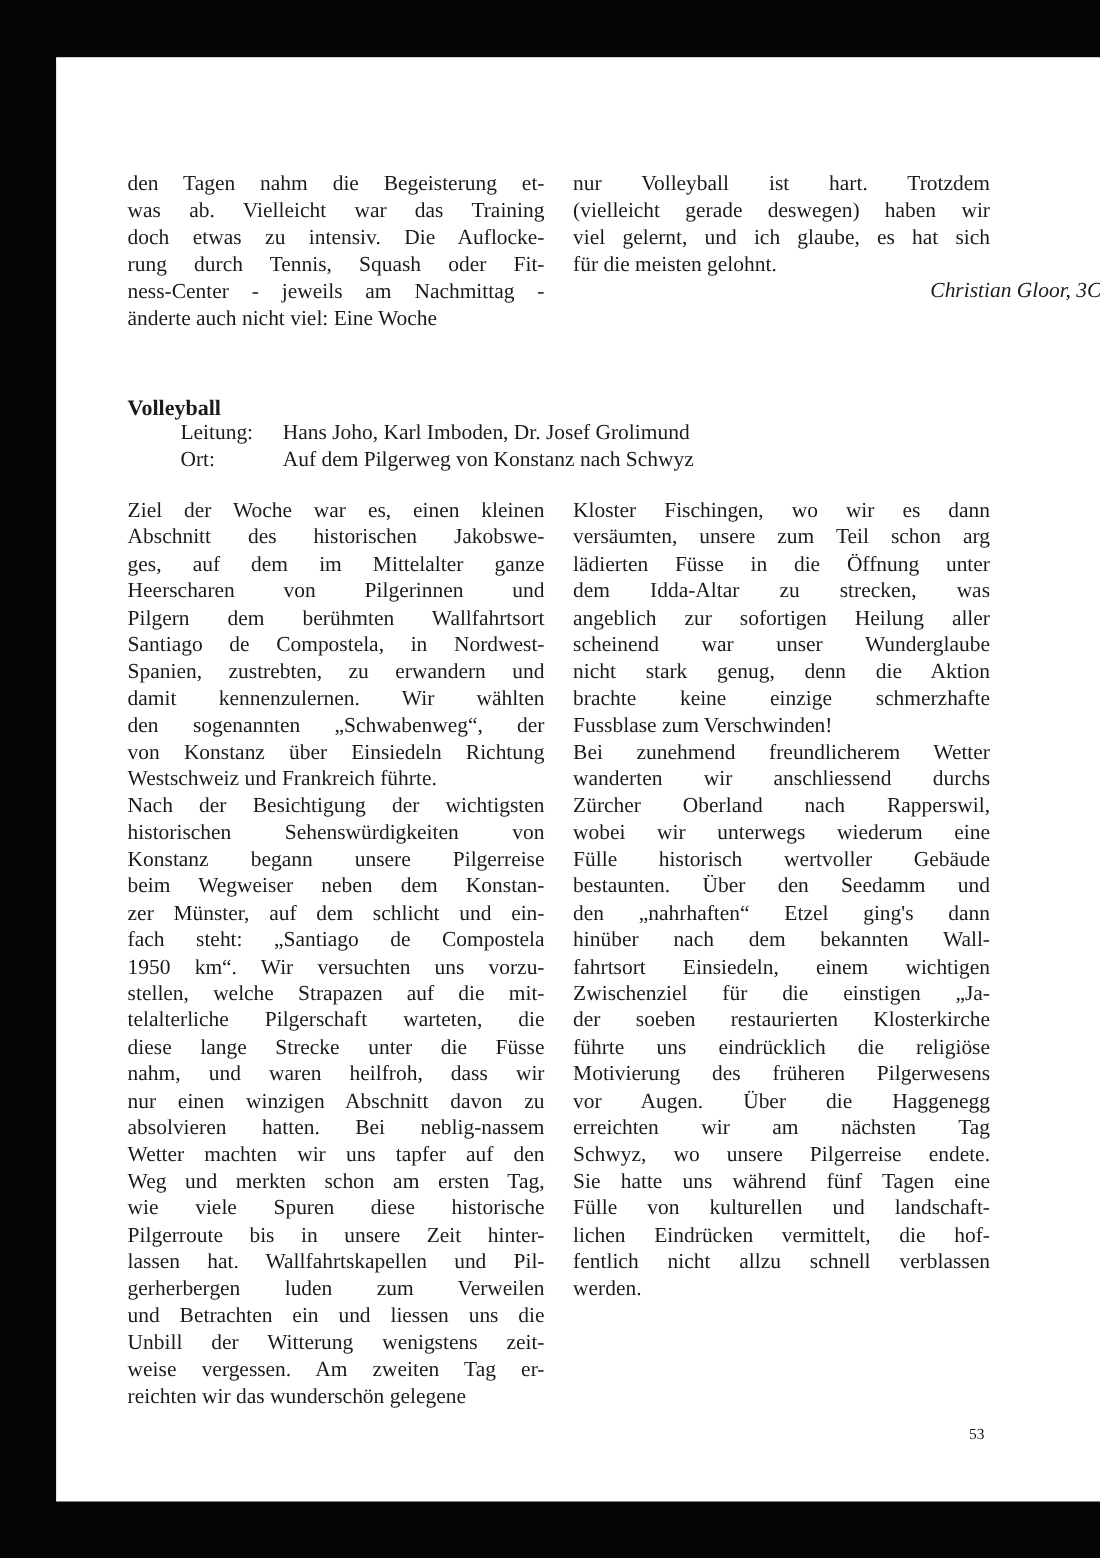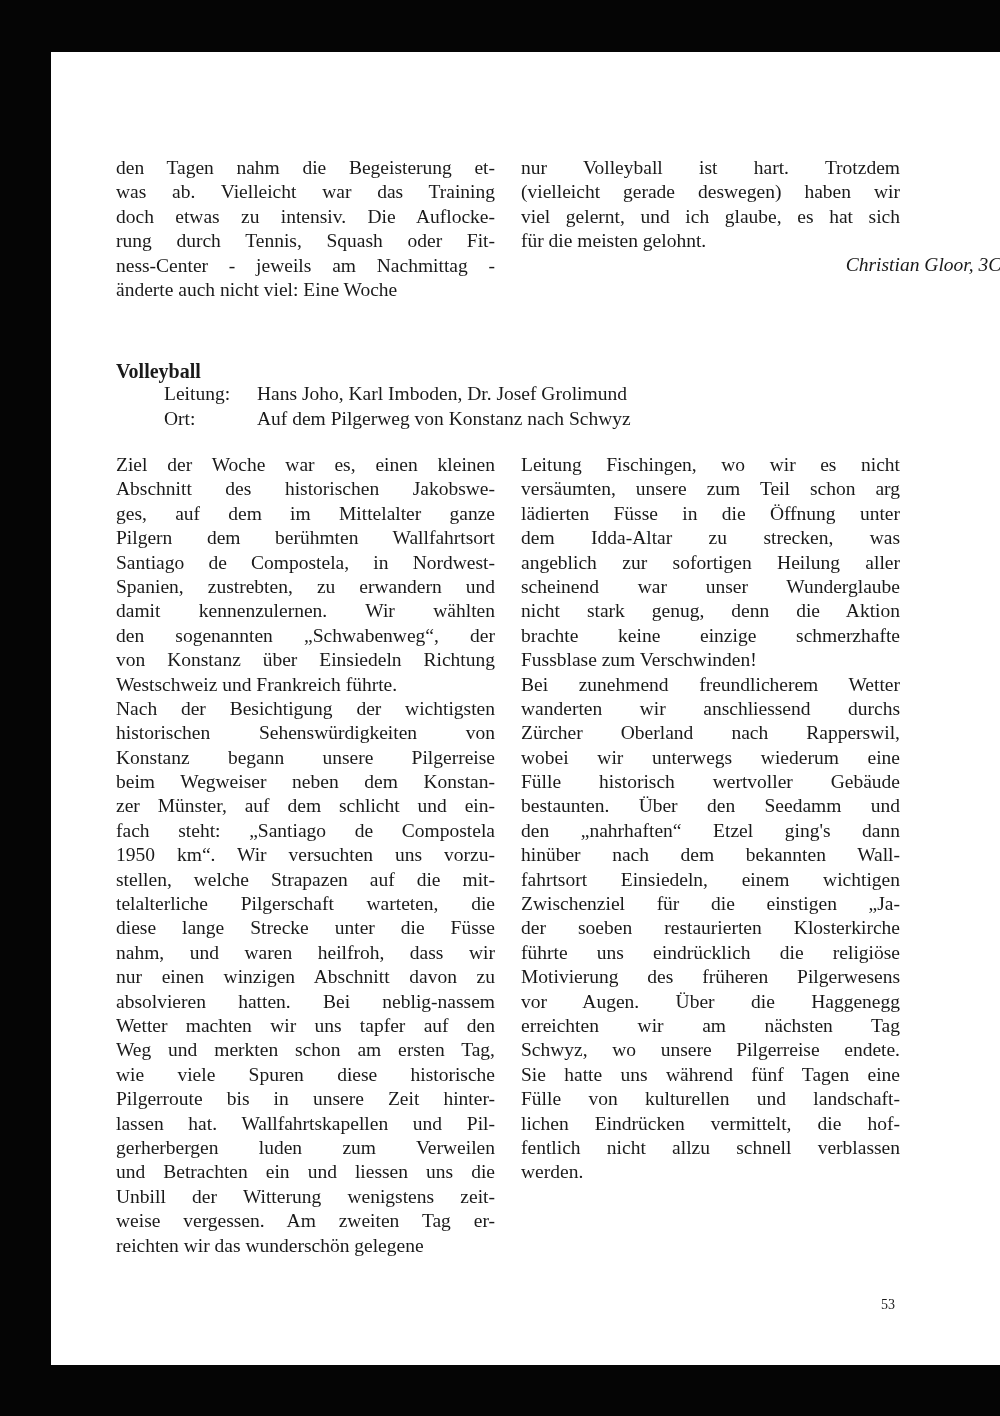--- a/index.html
+++ b/index.html
@@ -41,20 +41,21 @@
     <span class="k">Leitung:</span><span>Hans Joho, Karl Imboden, Dr. Josef Grolimund</span>
   </div>
   <div class="txt meta" style="top:356px;">
     <span class="k">Ort:</span><span>Auf dem Pilgerweg von Konstanz nach Schwyz</span>
   </div>
 
   <div class="col txt" style="left:65px; top:401px;" id="artLeft">
       <div class="line">Ziel der Woche war es, einen kleinen</div>
       <div class="line">Abschnitt des historischen Jakobswe-</div>
       <div class="line">ges, auf dem im Mittelalter ganze</div>
+      <div class="line">Heerscharen von Pilgerinnen und</div>
       <div class="line">Pilgern dem berühmten Wallfahrtsort</div>
       <div class="line">Santiago de Compostela, in Nordwest-</div>
       <div class="line">Spanien, zustrebten, zu erwandern und</div>
       <div class="line">damit kennenzulernen. Wir wählten</div>
       <div class="line">den sogenannten „Schwabenweg“, der</div>
       <div class="line">von Konstanz über Einsiedeln Richtung</div>
       <div class="line last">Westschweiz und Frankreich führte.</div>
       <div class="line">Nach der Besichtigung der wichtigsten</div>
       <div class="line">historischen Sehenswürdigkeiten von</div>
       <div class="line">Konstanz begann unsere Pilgerreise</div>
@@ -73,21 +74,21 @@
       <div class="line">wie viele Spuren diese historische</div>
       <div class="line">Pilgerroute bis in unsere Zeit hinter-</div>
       <div class="line">lassen hat. Wallfahrtskapellen und Pil-</div>
       <div class="line">gerherbergen luden zum Verweilen</div>
       <div class="line">und Betrachten ein und liessen uns die</div>
       <div class="line">Unbill der Witterung wenigstens zeit-</div>
       <div class="line">weise vergessen. Am zweiten Tag er-</div>
       <div class="line last">reichten wir das wunderschön gelegene</div>
     </div>
   <div class="col txt" style="left:470px; top:401px;" id="artRight">
-      <div class="line">Leitung Fischingen, wo wir es nicht</div>
+      <div class="line">Kloster Fischingen, wo wir es dann</div>
       <div class="line">versäumten, unsere zum Teil schon arg</div>
       <div class="line">lädierten Füsse in die Öffnung unter</div>
       <div class="line">dem Idda-Altar zu strecken, was</div>
       <div class="line">angeblich zur sofortigen Heilung aller</div>
       <div class="line">scheinend war unser Wunderglaube</div>
       <div class="line">nicht stark genug, denn die Aktion</div>
       <div class="line">brachte keine einzige schmerzhafte</div>
       <div class="line last">Fussblase zum Verschwinden!</div>
       <div class="line">Bei zunehmend freundlicherem Wetter</div>
       <div class="line">wanderten wir anschliessend durchs</div>

